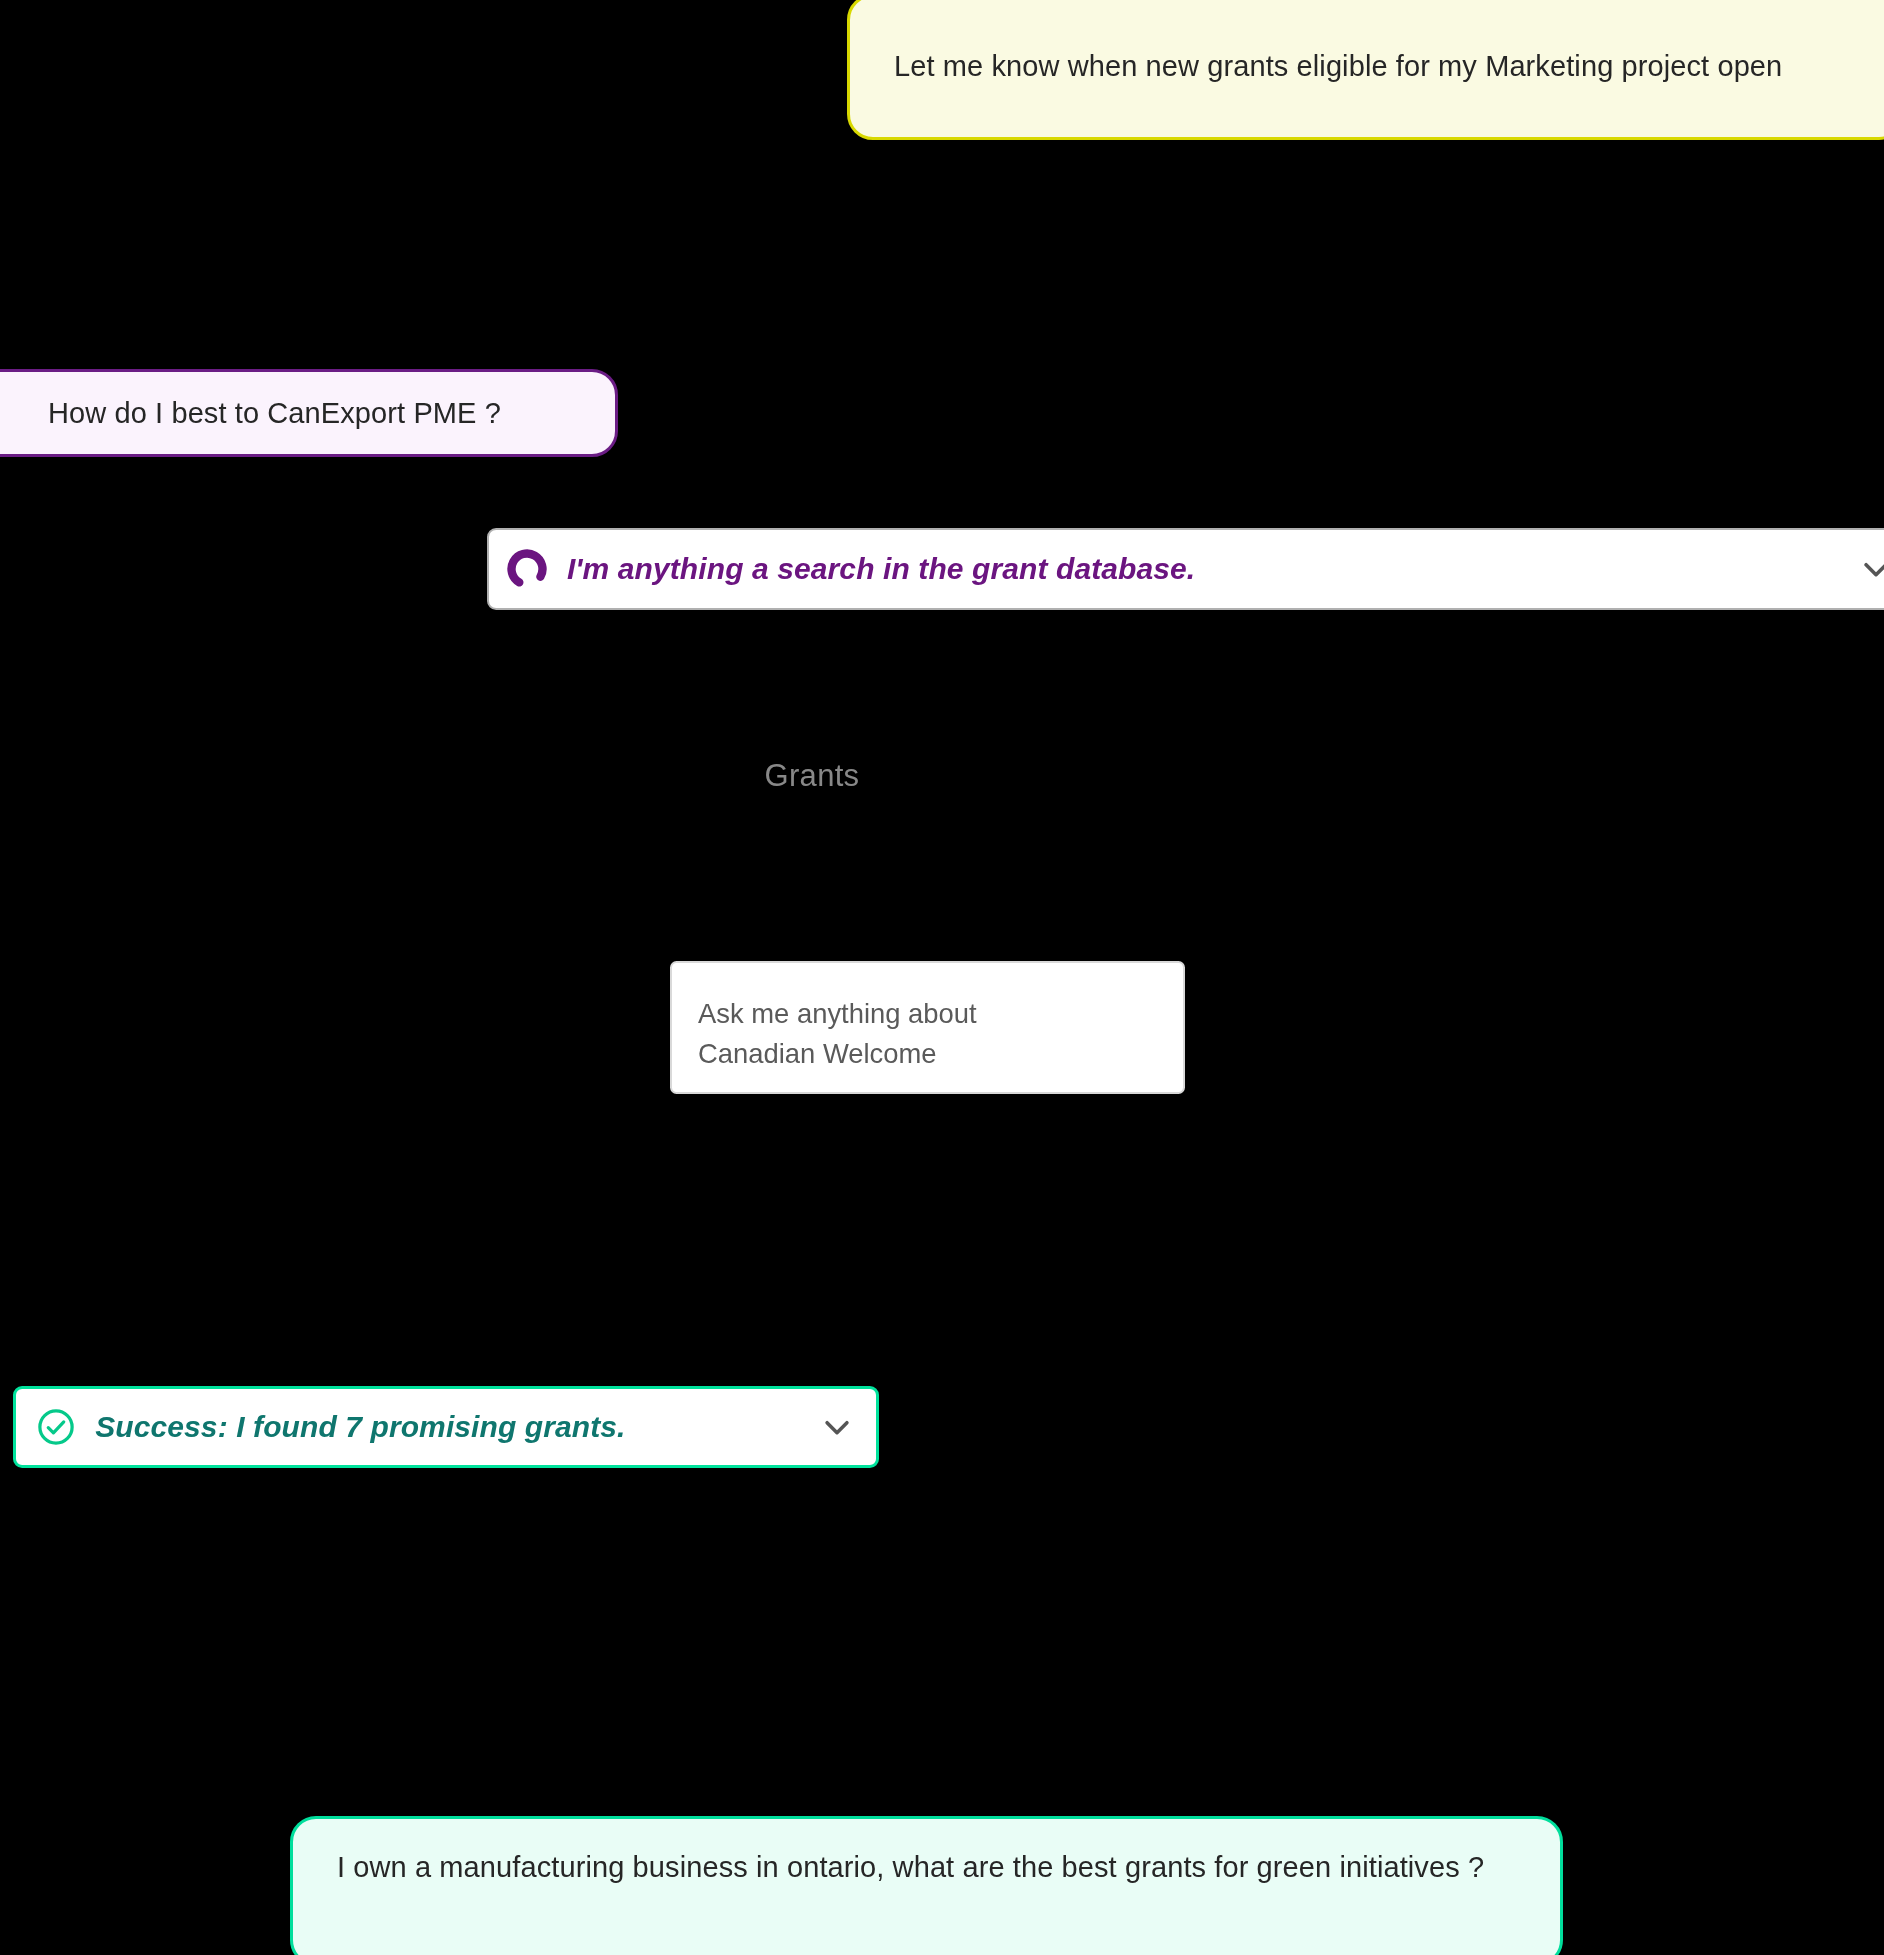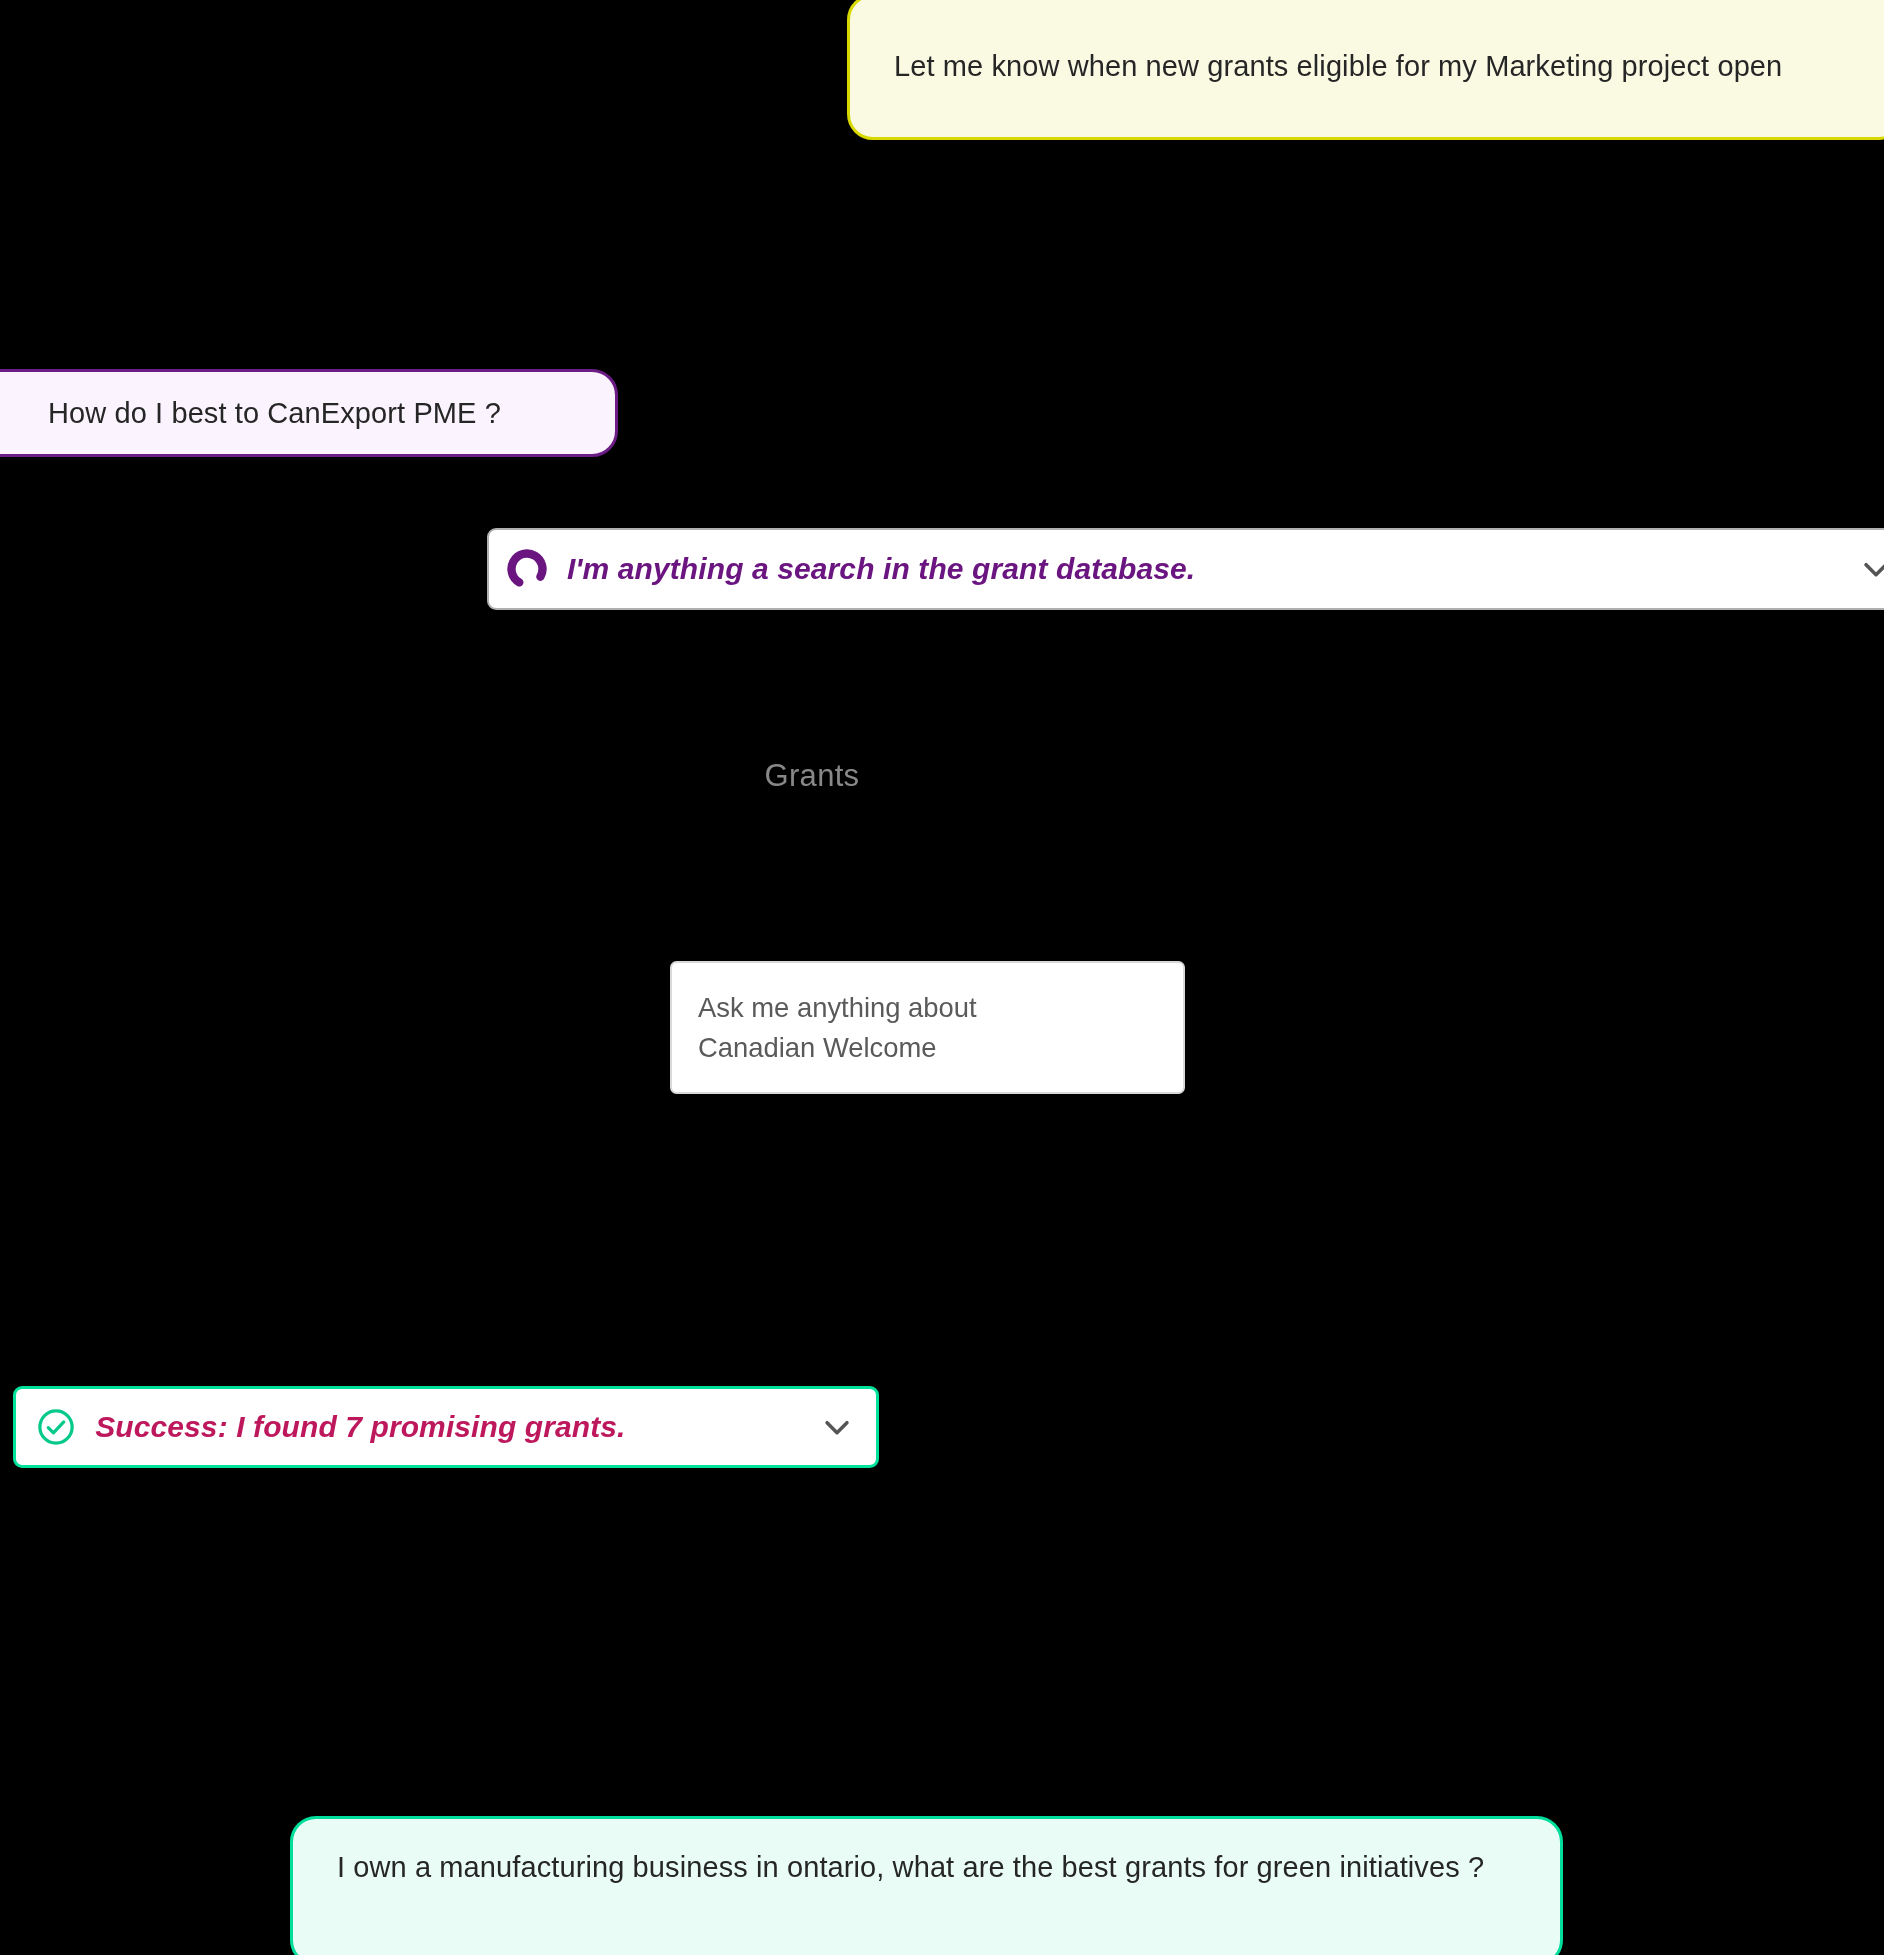--- a/index.html
+++ b/index.html
@@ -114,21 +114,21 @@
   
   #status-success {
     left: 13px;
     top: 1386px;
     width: 866px;
     height: 82px;
     border-width: 3.9px;
     border-color: #00E29C;
     padding: 0 22px 0 19.6px;
   }
-  #status-success .status-label { color: #be185d; }
+  #status-success .status-label { color: #0f766e; }
   .check-icon {
     width: 40px; height: 40px;
     flex: 0 0 40px;
     margin-right: 19.6px;
   }
 
   
   #welcome-block {
     left: 0;
     top: 758px;
@@ -158,21 +158,21 @@
   #prompt-card {
     left: 670px;
     top: 961px;
     width: 515px;
     height: 133px;
     background: #FFFFFF;
     border: 2px solid #D9D9D9;
     border-radius: 6.5px;
     padding: 18.3px 26px;
     display: flex;
-    align-items: center;
+    align-items: flex-end;
   }
   #prompt-card .placeholder {
     font-size: 27.4px;
     line-height: 1.45;
     color: #5A5A5A;
   }
 </style>
 </head>
 <body>
 

